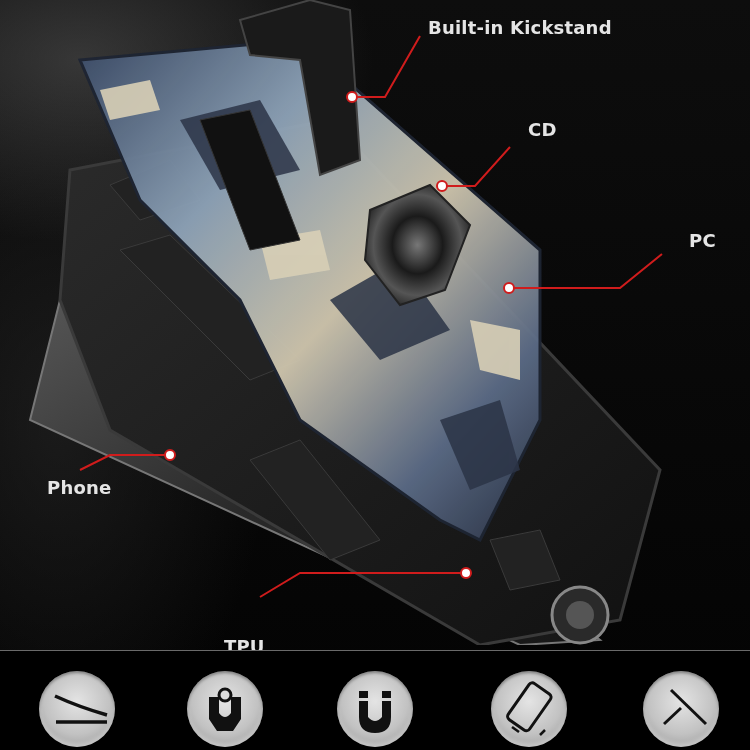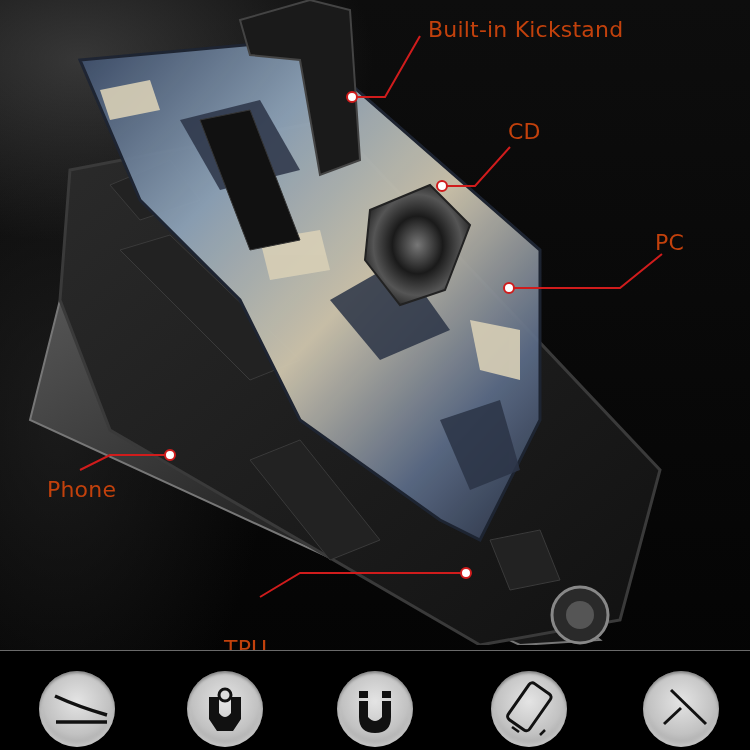--- a/index.html
+++ b/index.html
@@ -2,21 +2,21 @@
 <html><head>
 <meta charset="utf-8">
 <style>
   html,body{margin:0;padding:0;background:#000;}
   #stage{position:relative;width:750px;height:750px;overflow:hidden;background:#050505;font-family:"DejaVu Sans","Liberation Sans",sans-serif;}
   .bg-glow{position:absolute;inset:0;background:
     radial-gradient(ellipse 420px 260px at 80px 60px, rgba(90,90,90,0.55), rgba(0,0,0,0) 70%),
     radial-gradient(ellipse 300px 500px at 60px 420px, rgba(40,40,40,0.6), rgba(0,0,0,0) 70%),
     linear-gradient(180deg,#0d0d0d,#030303);}
   .product{position:absolute;left:0;top:0;width:750px;height:645px;}
-  .label{position:absolute;color:#c2410c;font-weight:normal;font-size:22px;letter-spacing:0.2px;white-space:nowrap;}
+  .label{position:absolute;color:#e5e5e5;font-weight:bold;font-size:18px;letter-spacing:0.2px;white-space:nowrap;}
   .callouts{position:absolute;left:0;top:0;width:750px;height:645px;pointer-events:none;}
   .divider{position:absolute;left:0;top:650px;width:750px;height:1px;background:#6a6a6a;}
   .icon-bar{position:absolute;left:0;top:651px;width:750px;height:99px;background:#000;}
   .feature{position:absolute;top:20px;width:76px;height:76px;border-radius:50%;
     background:radial-gradient(circle at 50% 40%, #e4e4e4 0%, #c2c2c2 55%, #8e8e8e 100%);
     box-shadow:inset 0 -3px 4px rgba(255,255,255,0.35), inset 0 2px 3px rgba(0,0,0,0.35);}
   .feature svg{position:absolute;left:0;top:0;width:76px;height:76px;}
 </style>
 </head>
 <body>
@@ -93,22 +93,22 @@
     <g fill="#fff" stroke="#d01c1c" stroke-width="2">
       <circle cx="352" cy="97" r="5"></circle>
       <circle cx="442" cy="186" r="5"></circle>
       <circle cx="509" cy="288" r="5"></circle>
       <circle cx="170" cy="455" r="5"></circle>
       <circle cx="466" cy="573" r="5"></circle>
     </g>
   </svg>
 
   <div class="label" style="left:428px;top:17px;">Built-in Kickstand</div>
-  <div class="label" style="left:508px;top:119px;">CD</div>
-  <div class="label" style="left:655px;top:230px;">PC</div>
+  <div class="label" style="left:528px;top:119px;">CD</div>
+  <div class="label" style="left:689px;top:230px;">PC</div>
   <div class="label" style="left:47px;top:477px;">Phone</div>
   <div class="label" style="left:224px;top:636px;">TPU</div>
 
   <div class="divider"></div>
 
   <div class="icon-bar">
     <div class="feature" style="left:39px;">
       <svg viewBox="0 0 76 76">
         <path d="M16 25 Q40 36 68 44" stroke="#111" stroke-width="3.5" fill="none"></path>
         <line x1="17" y1="51" x2="68" y2="51" stroke="#111" stroke-width="3.5"></line>

